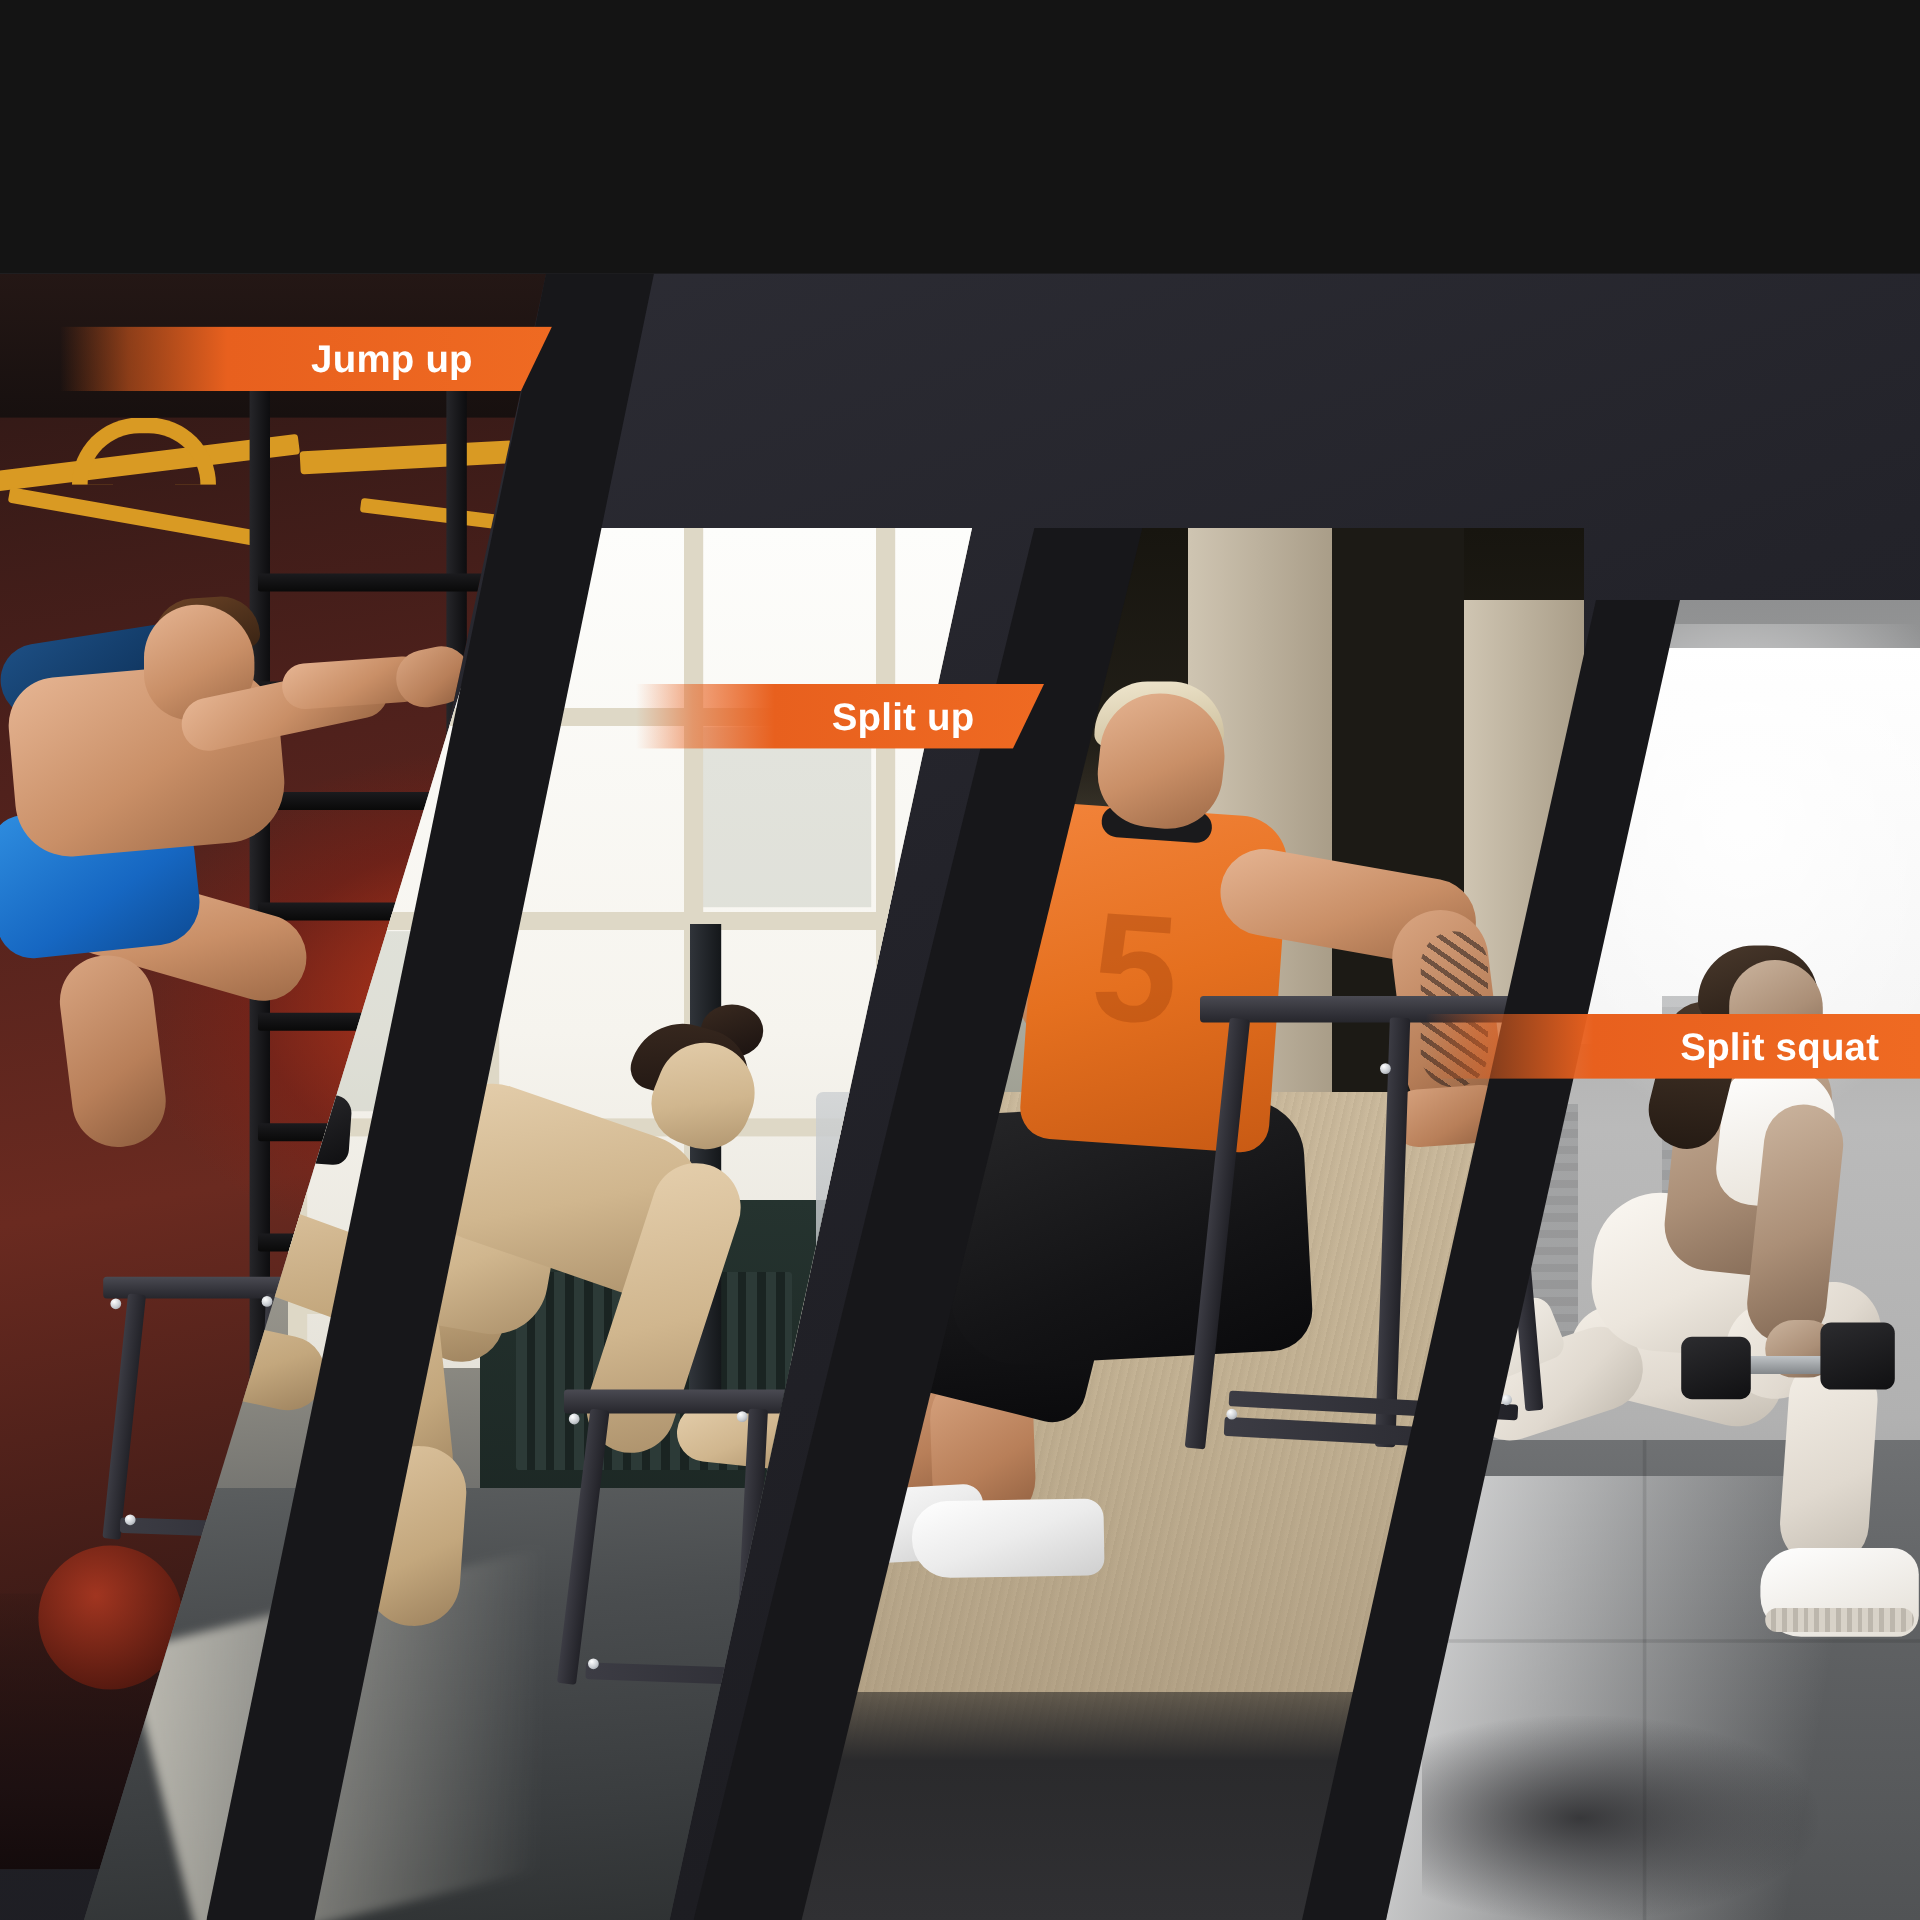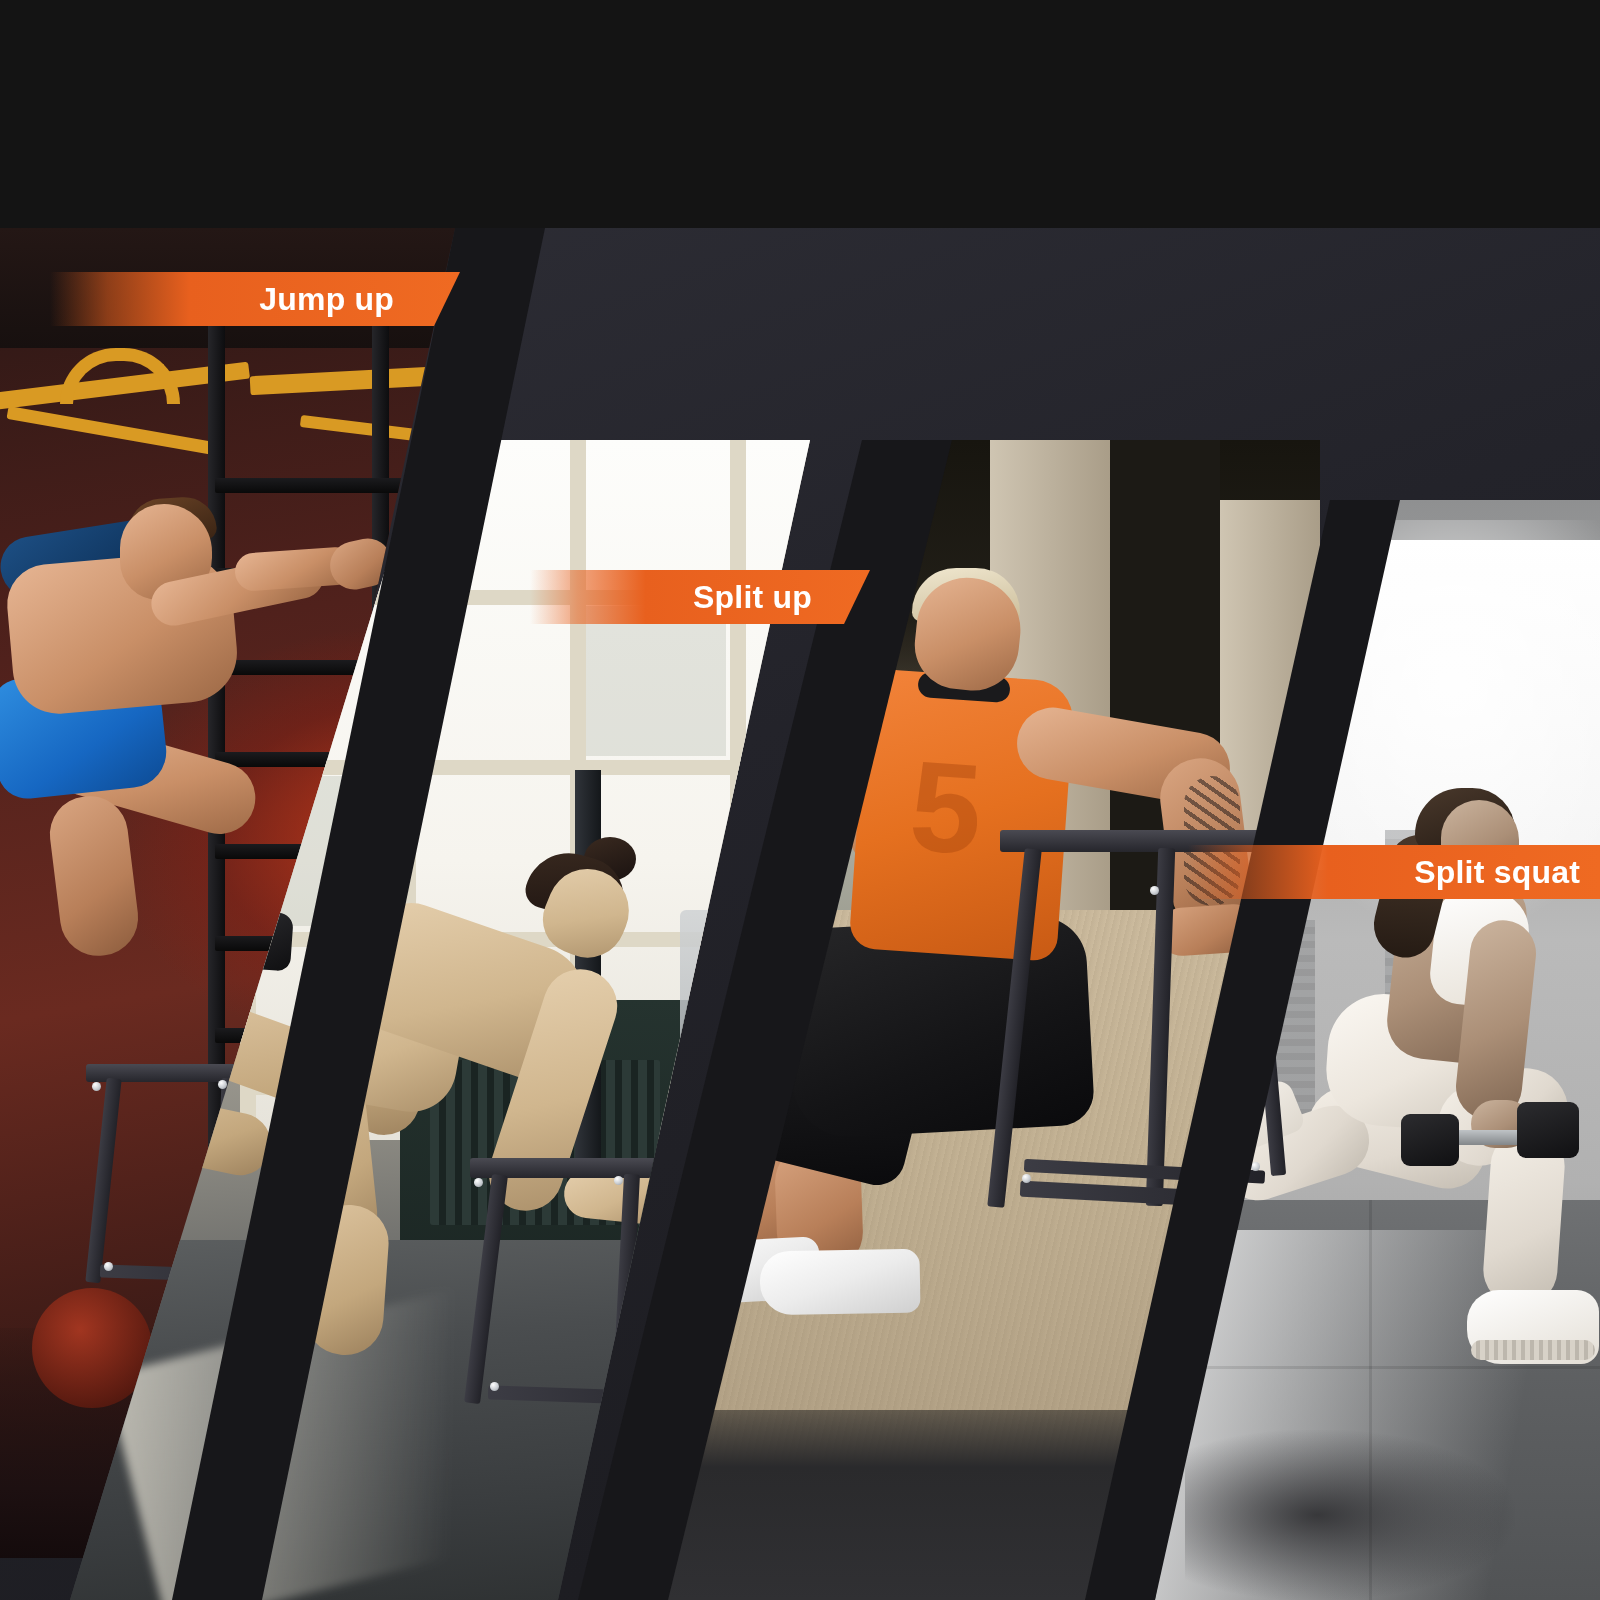--- a/index.html
+++ b/index.html
@@ -338,21 +338,21 @@
   .badge .fill {
     position: absolute; inset: 0;
     background: linear-gradient(90deg, rgba(232,96,30,0) 0%, rgba(232,96,30,.55) 14%, #e8601e 34%, #ef6a22 100%);
     clip-path: polygon(0 0, 100% 0, calc(100% - 26px) 100%, 0 100%);
   }
   .badge .lbl { position: relative; z-index: 2; }
 
   #badge-jump  { left: 50px;   top: 272px; width: 410px; padding-right: 66px; justify-content: flex-end; }
   #badge-push  { left: 530px;  top: 570px; width: 340px; padding-right: 58px; justify-content: flex-end; }
   #badge-dip   { left: 1020px; top: 508px; width: 390px; padding-right: 54px; justify-content: flex-end; }
-  #badge-split { left: 1188px; top: 845px; width: 412px; padding-right: 20px; justify-content: flex-end; }
+  #badge-split { left: 1188px; top: 845px; width: 412px; padding-right: 34px; justify-content: flex-end; }
   #badge-split .fill { clip-path: polygon(0 0, 100% 0, 100% 100%, 0 100%); }
 </style>
 </head>
 <body>
 
 <div id="poster">
 
   <div class="backdrop"></div>
 
   <div class="panel" id="panel-jump">

